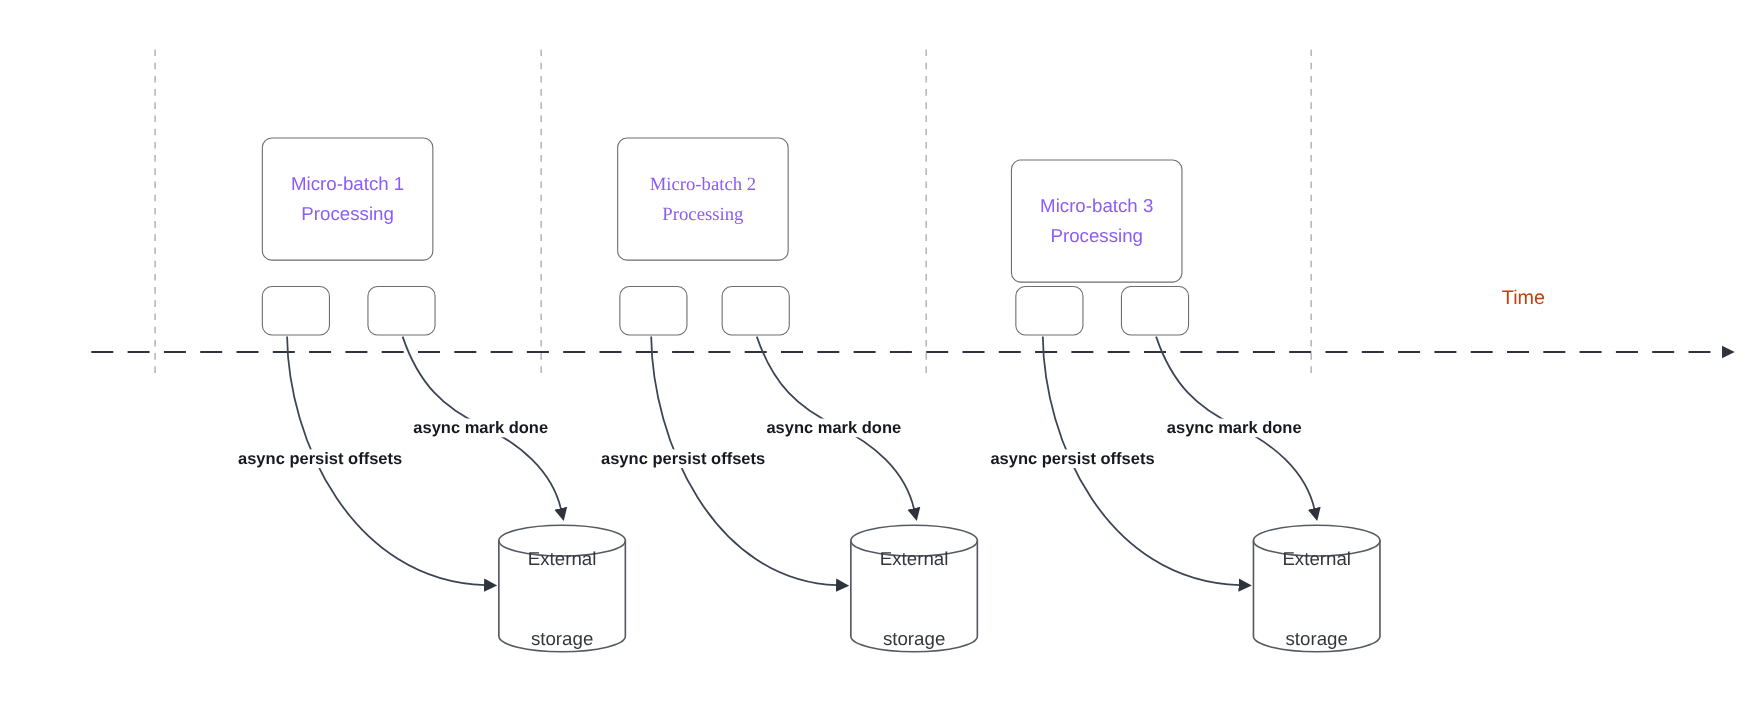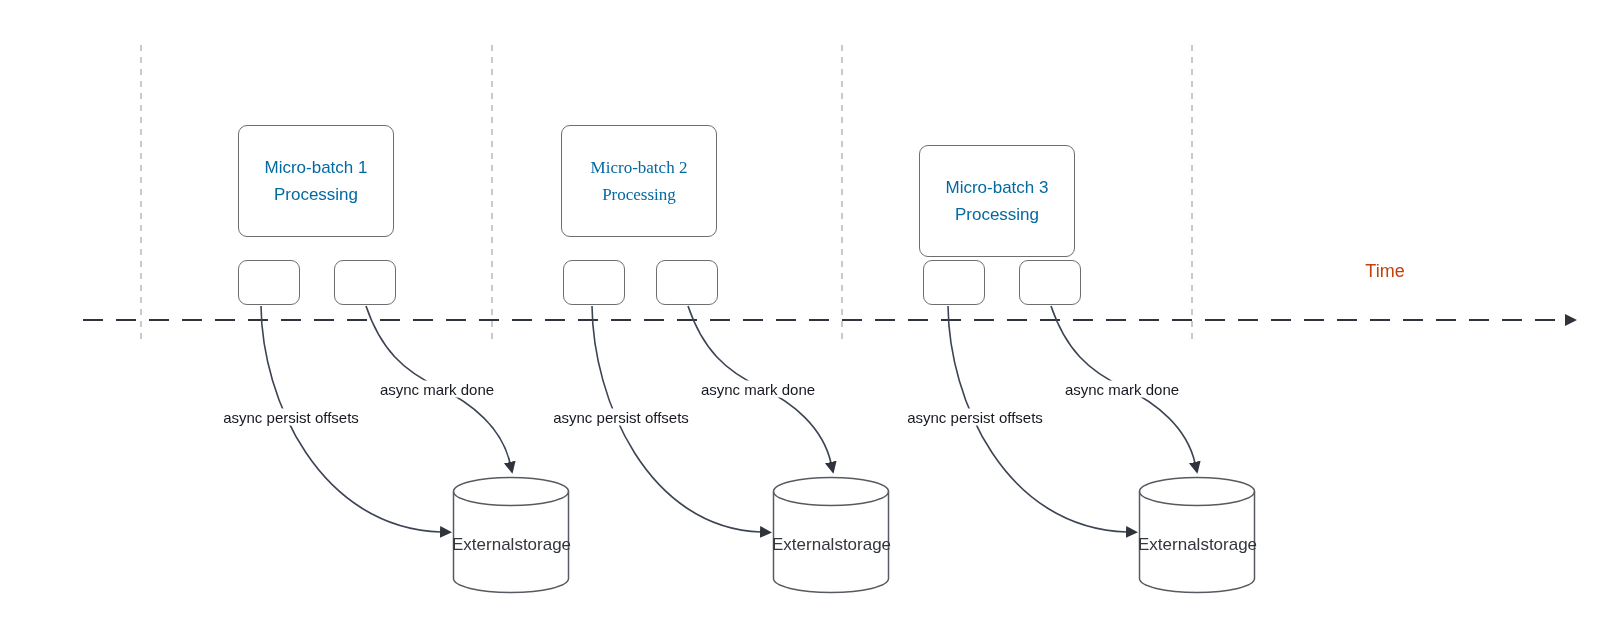--- a/index.html
+++ b/index.html
@@ -26,21 +26,21 @@
     height: 112px;
     border: 1.5px solid #6e6e6e;
     border-radius: 9px;
     background: #ffffff;
     display: flex;
     flex-direction: column;
     align-items: center;
     justify-content: center;
     font-size: 17px;
     line-height: 27px;
-    color: #0369a1;
+    color: #8b5cf6;
     text-align: center;
     box-sizing: border-box;
   }
   .task-box {
     position: absolute;
     width: 62px;
     height: 45px;
     border: 1.5px solid #6e6e6e;
     border-radius: 9px;
     background: #ffffff;
@@ -57,35 +57,35 @@
     top: 0;
   }
   .cyl-label {
     position: absolute;
     left: 0;
     top: 0;
     right: 0;
     bottom: 0;
     padding-top: 20px;
     display: flex;
-    flex-direction: row;
+    flex-direction: column;
     align-items: center;
     justify-content: space-between;
     font-size: 17px;
     line-height: 26px;
     color: #33373d;
     text-align: center;
   }
   .edge-label {
     position: absolute;
     transform: translate(-50%, -50%);
     background: #ffffff;
     padding: 0 3px;
     font-size: 15px;
-    font-weight: normal;
+    font-weight: bold;
     color: #16191f;
     white-space: nowrap;
   }
   .time-label {
     position: absolute;
     transform: translate(-50%, -50%);
     font-size: 18px;
     color: #c2410c;
     white-space: nowrap;
   }

